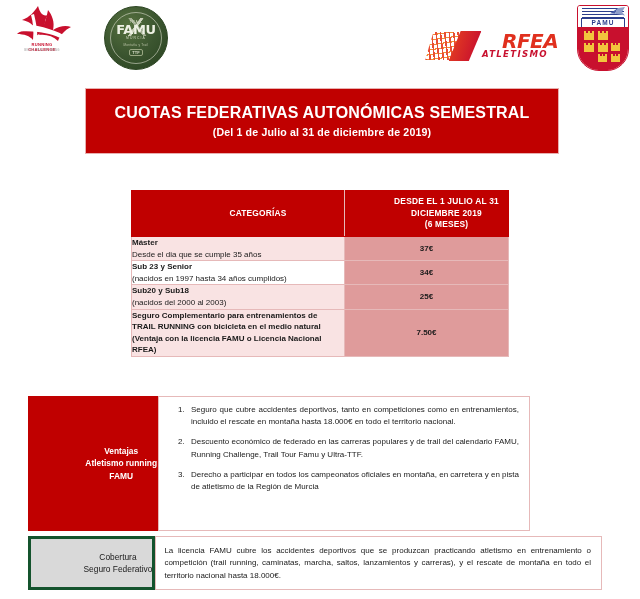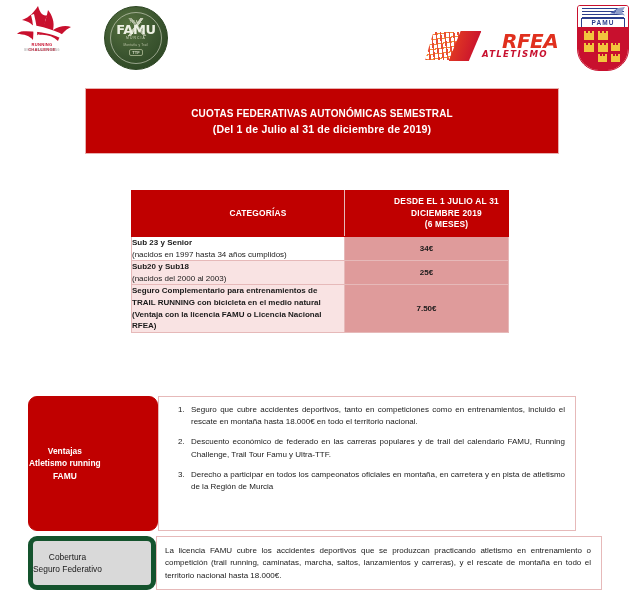--- a/index.html
+++ b/index.html
@@ -124,21 +124,21 @@
       linear-gradient(90deg,#F2C53D 0 22%,transparent 22% 39%,#F2C53D 39% 61%,transparent 61% 78%,#F2C53D 78% 100%);
   }
 
   
   .title-banner{
     position:absolute;left:85px;top:88px;width:472px;height:64px;
     background:#C00000;border:1px solid #E8AFAF;
     display:flex;flex-direction:column;align-items:center;justify-content:center;
     color:#ffffff;text-align:center;
   }
-  .title-line1{font-size:10px;font-weight:bold;letter-spacing:.15px;margin-bottom:4px;}
+  .title-line1{font-size:16px;font-weight:bold;letter-spacing:.15px;margin-bottom:4px;}
   .title-line2{font-size:10.6px;font-weight:bold;letter-spacing:.15px;}
 
   
   .fees-table{
     position:absolute;left:131px;top:190px;width:377px;
     border-collapse:collapse;table-layout:fixed;
   }
   .fees-table th,.fees-table td{
     border:1px solid #E6B9B9;padding:0;vertical-align:middle;
   }
@@ -157,45 +157,44 @@
   .cat-cell .cat-desc{font-weight:normal;}
   .val-cell{
     background:#DF9B9B;text-align:center;font-size:8px;font-weight:bold;color:#1a1a1a;
   }
   tr.shade .cat-cell{background:#F9E3E3;}
   tr.plain .cat-cell{background:#FFFFFF;}
 
   
   .info-block{position:absolute;display:flex;}
   .info-label{
-    display:flex;align-items:center;justify-content:flex-start;text-align:center;
+    display:flex;align-items:center;justify-content:flex-end;text-align:center;
     box-sizing:border-box;
-    border-radius:9px;
   }
   .info-body{
     box-sizing:border-box;background:#ffffff;border:1px solid #E6B9B9;
     padding:7px 10px 7px 8px;
   }
 
   #ventajas-block{left:28px;top:396px;width:574px;height:135px;}
   #ventajas-block .info-label{
     width:130px;background:#C00000;border:1px solid #C00000;color:#ffffff;
     font-size:8.4px;font-weight:bold;line-height:12.5px;
   }
-  #ventajas-block .info-body{width:418px;}
+  #ventajas-block .info-body{width:372px;}
   ol.adv{margin:0;padding:0 0 0 20px;}
   ol.adv li{
     font-size:8px;line-height:12.4px;text-align:justify;color:#1a1a1a;
     margin-bottom:7.5px;padding-left:4px;
   }
   ol.adv li:last-child{margin-bottom:0;}
 
   #cobertura-block{left:28px;top:536px;width:574px;height:54px;}
   #cobertura-block .info-label{
-    width:152px;background:#D9D9D9;border:5px solid #14532d;color:#1a1a1a;
+    width:152px;background:#D9D9D9;border:3px solid #14532d;color:#1a1a1a;
     font-size:8.4px;line-height:12.5px;
   }
   #cobertura-block .info-body{width:533px;display:flex;align-items:flex-end;}
   .cov-text{font-size:8px;line-height:12.4px;text-align:justify;color:#1a1a1a;}
 </style>
 </head>
 <body>
 
 <div class="logo-bar">
 
@@ -265,20 +264,27 @@
     <tr>
       <th class="cat-head">CATEGORÍAS</th>
       <th>
         <div>DESDE EL 1 JULIO AL 31</div>
         <div>DICIEMBRE 2019</div>
         <div>(6 MESES)</div>
       </th>
     </tr>
   </thead>
   <tbody>
+    <tr class="shade">
+      <td class="cat-cell">
+        <div class="cat-title">Máster</div>
+        <div class="cat-desc">Desde el dia que se cumple 35 años</div>
+      </td>
+      <td class="val-cell">37€</td>
+    </tr>
     <tr class="plain">
       <td class="cat-cell">
         <div class="cat-title">Sub 23 y Senior</div>
         <div class="cat-desc">(nacidos en 1997 hasta 34 años cumplidos)</div>
       </td>
       <td class="val-cell">34€</td>
     </tr>
     <tr class="shade">
       <td class="cat-cell">
         <div class="cat-title">Sub20 y Sub18</div>

